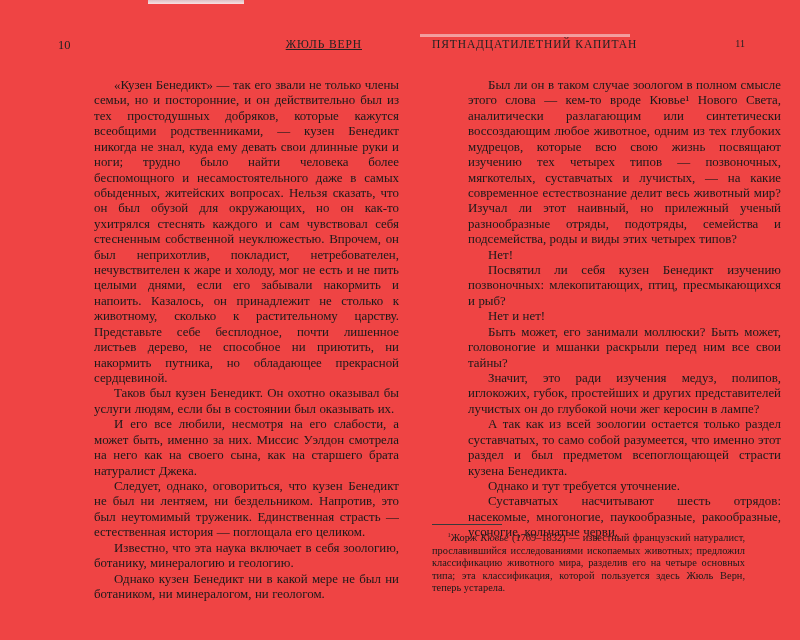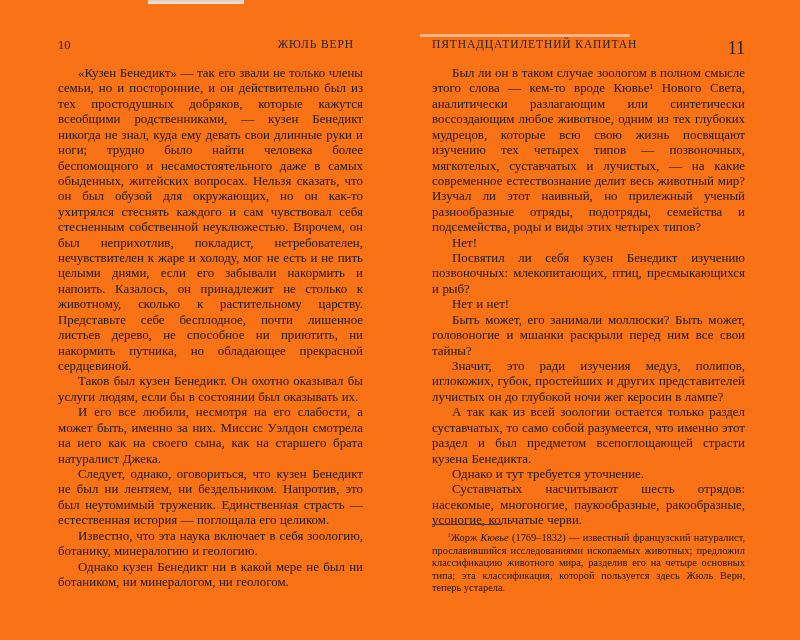--- a/index.html
+++ b/index.html
@@ -11,21 +11,21 @@
     height: 640px;
     background: #ffffff;
     font-family: "Liberation Serif", "DejaVu Serif", serif;
     color: #1a1a1a;
     overflow: hidden;
     position: relative;
   }
   .book-spread {
     position: absolute;
     inset: 0;
-    background: #f97316;
+    background: #ef4444;
     display: flex;
   }
   .top-edge-smudge {
     position: absolute;
     top: 0;
     left: 148px;
     width: 96px;
     height: 4px;
     background: linear-gradient(to bottom, #d8d8dc 0%, #eeeef0 60%, #fbfbfc 100%);
     opacity: .85;
@@ -55,35 +55,37 @@
     color: #222;
     white-space: nowrap;
     font-variant: normal;
   }
   .page.left .running-head.folio {
     left: 58px;
     font-size: 12.5px;
     letter-spacing: 0;
   }
   .page.left .running-head.title {
-    right: 46px;
+    right: 38px;
     left: auto;
+    text-decoration: underline;
   }
   .page.right .running-head.title {
     left: 32px;
   }
   .page.right .running-head.folio {
     right: 55px;
-    font-size: 18px;
+    font-size: 10px;
     letter-spacing: 0;
   }
 
   .textblock {
     position: absolute;
-    top: 66px;
+    top: 78px;
+    margin-left: 36px;
   }
   .page.left .textblock {
     left: 58px;
     width: 305px;
   }
   .page.right .textblock {
     left: 32px;
     width: 313px;
   }
   .textblock p {

